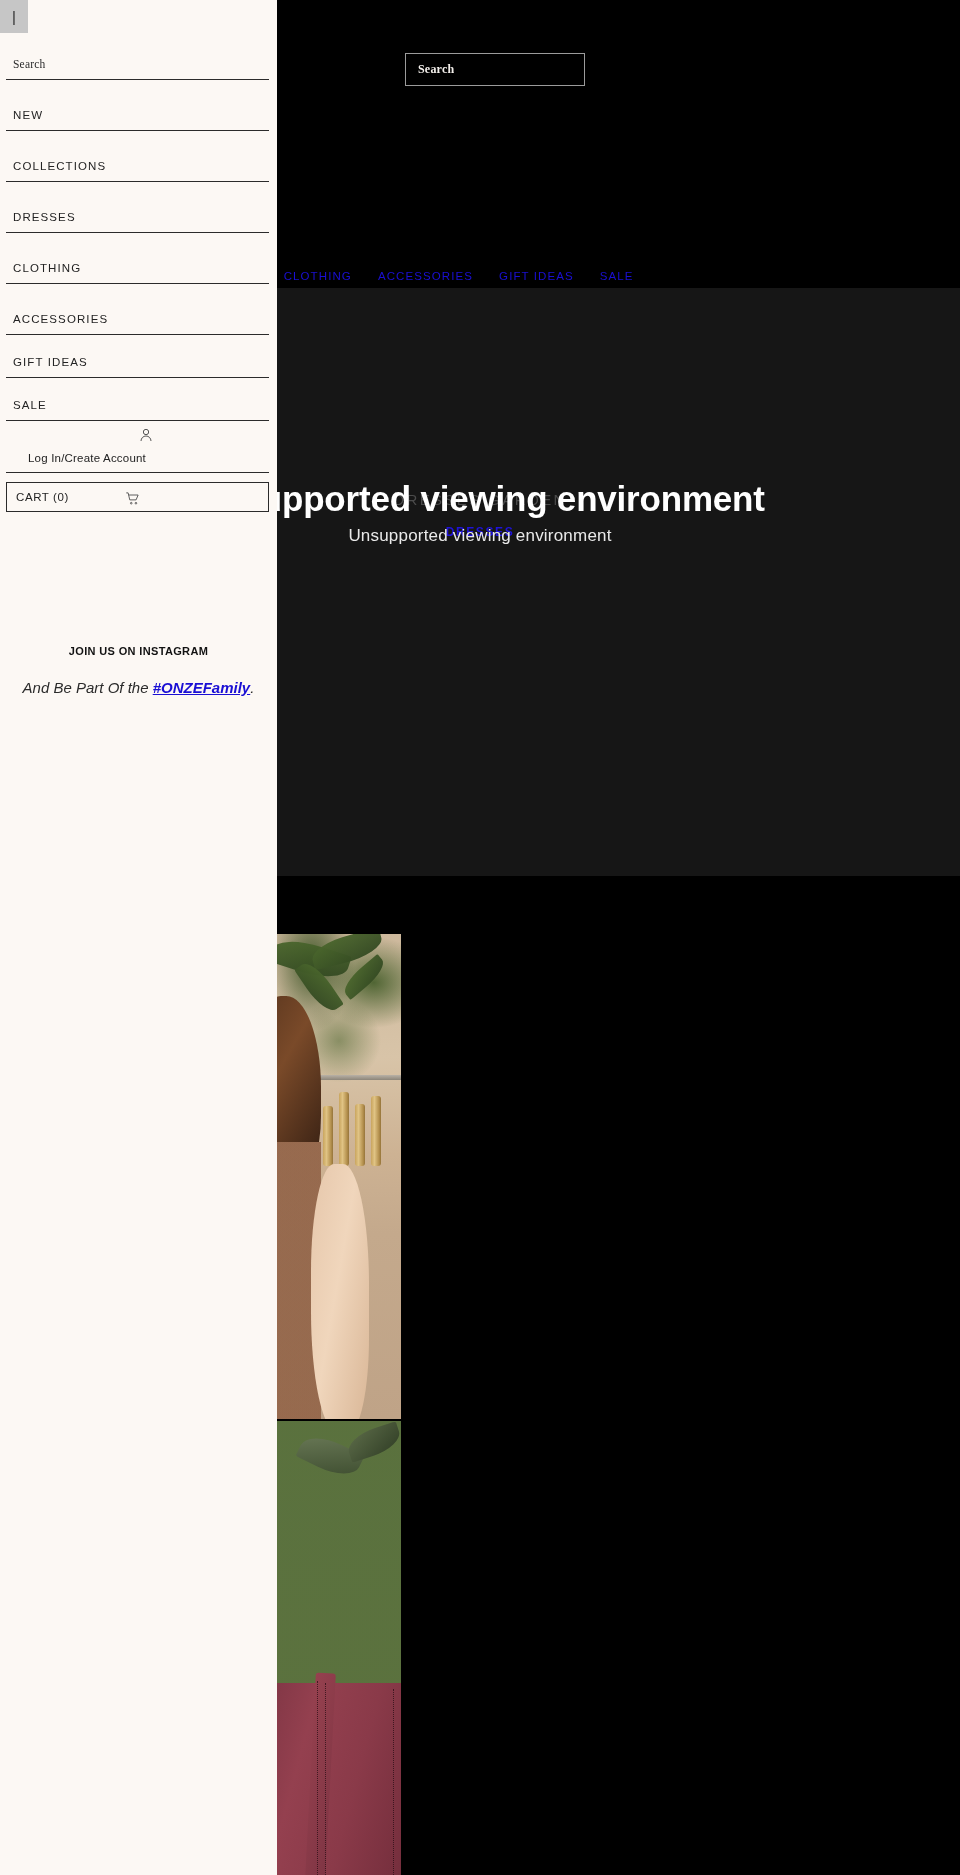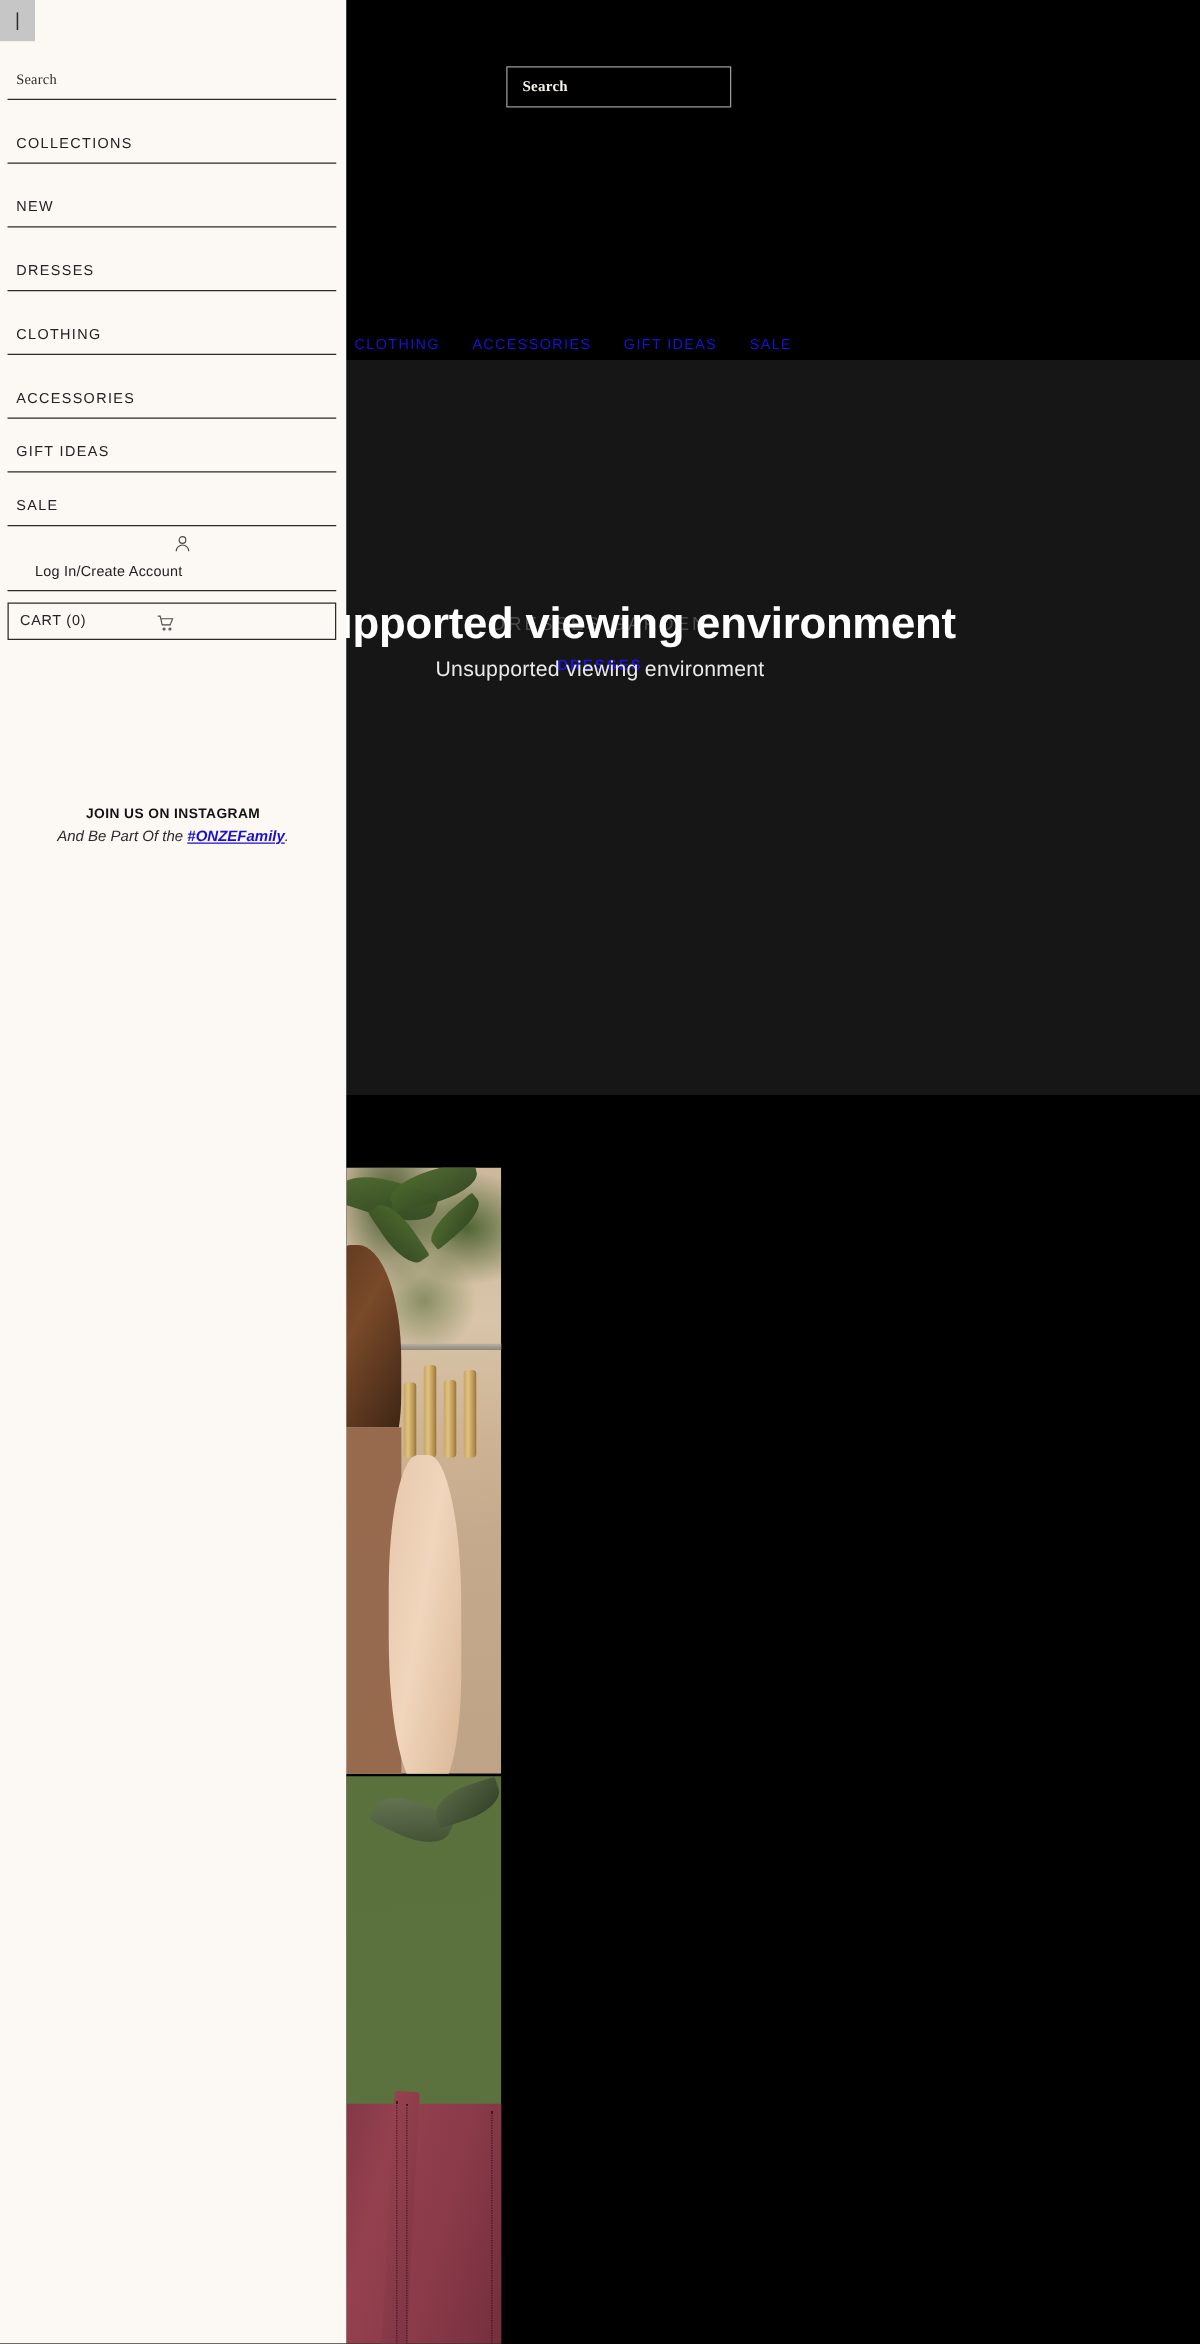--- a/index.html
+++ b/index.html
@@ -342,22 +342,22 @@
     text-align: center;
   }
   .insta-title {
     font-size: 11px;
     font-weight: 700;
     letter-spacing: .35px;
     color: #121212;
     font-family: "Liberation Sans", sans-serif;
   }
   .insta-sub {
-    margin-top: 5px;
-    font-size: 12px;
+    margin-top: 22px;
+    font-size: 15px;
     font-style: italic;
     color: #2b2b2b;
     font-family: "Liberation Sans", sans-serif;
   }
   .insta-tag {
     color: #1a0fd4;
     font-weight: 700;
     font-style: italic;
     text-decoration: underline;
   }
@@ -432,24 +432,24 @@
 
     <button class="drawer-close">|</button>
 
     <div class="drawer-list">
 
       <div class="drawer-row search-row">
         <span class="lbl">Search</span>
       </div>
 
       <a class="drawer-row tall" href="#">
+        <span class="lbl">NEW</span>
+      </a>
+      <a class="drawer-row tall" href="#">
         <span class="lbl">COLLECTIONS</span>
-      </a>
-      <a class="drawer-row tall" href="#">
-        <span class="lbl">NEW</span>
       </a>
       <a class="drawer-row tall" href="#">
         <span class="lbl">DRESSES</span>
       </a>
       <a class="drawer-row tall" href="#">
         <span class="lbl">CLOTHING</span>
       </a>
       <a class="drawer-row tall" href="#">
         <span class="lbl">ACCESSORIES</span>
       </a>

